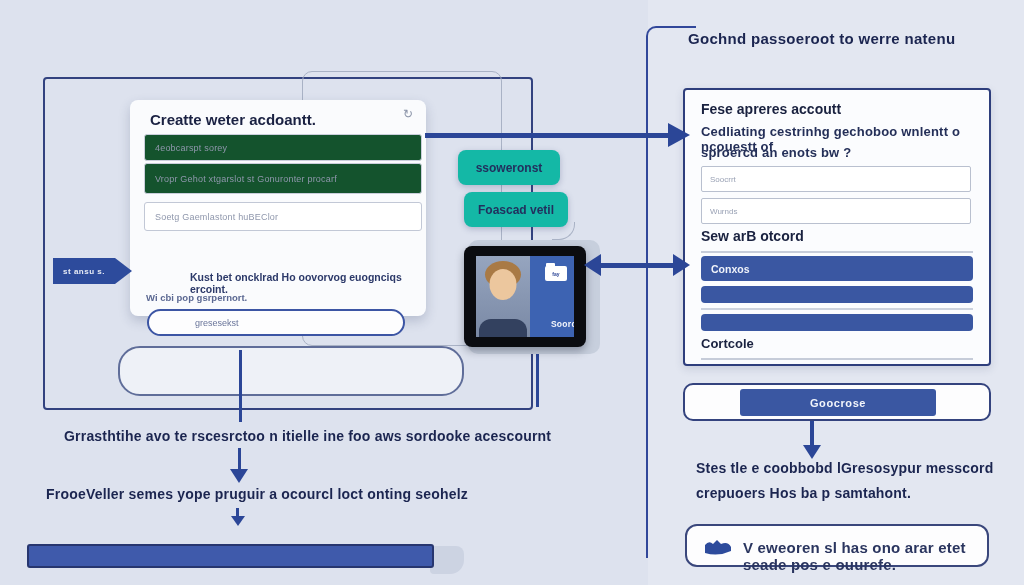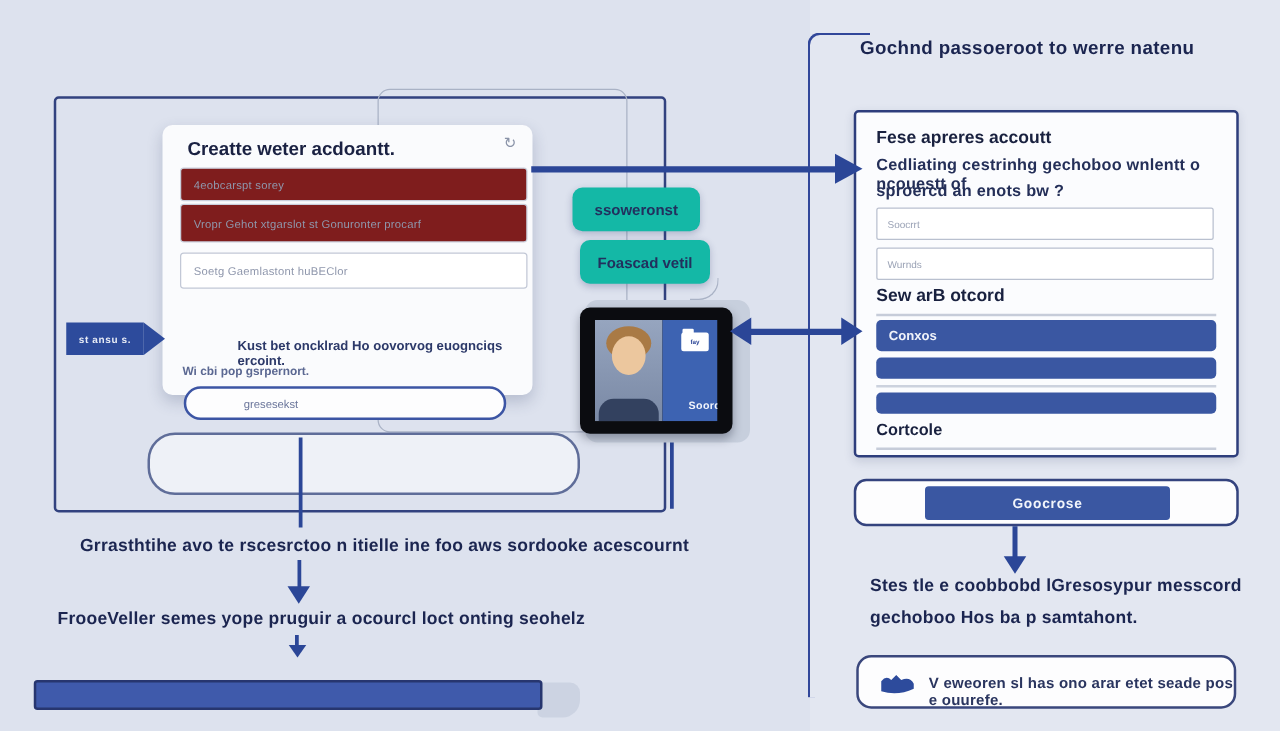--- a/index.html
+++ b/index.html
@@ -13,21 +13,21 @@
   .h-title{font-size:15px;font-weight:800;color:#1b2550;letter-spacing:.3px;}
   .caption{font-size:14px;font-weight:800;color:#1b2550;letter-spacing:.2px;}
   
   .big-box{left:43px;top:77px;width:486px;height:329px;border:2.5px solid #32427f;border-radius:4px;}
   .ghost-win{left:302px;top:71px;width:198px;height:273px;border:1.5px solid #a9b2c5;border-radius:10px;}
   .pill-under{left:118px;top:346px;width:342px;height:46px;border:2px solid #5f6d99;border-radius:22px;background:#eef1f7;}
   
   .form-card{left:130px;top:100px;width:296px;height:216px;background:#fafbfd;border-radius:8px;box-shadow:0 5px 12px rgba(45,58,100,.22);z-index:4;}
   .fc-title{left:20px;top:11px;font-size:15px;font-weight:800;color:#1a2142;}
   .fc-refresh{right:13px;top:7px;font-size:12px;color:#8a93a8;}
-  .field{background:#7f1d1d;border:1px solid #c9cedb;border-radius:3px;display:flex;align-items:center;padding-left:10px;font-size:9px;color:#8f97ac;letter-spacing:.2px;}
+  .field{background:#14532d;border:1px solid #c9cedb;border-radius:3px;display:flex;align-items:center;padding-left:10px;font-size:9px;color:#8f97ac;letter-spacing:.2px;}
   .field.white{background:#ffffff;border-color:#c2c8d6;}
   .fc-note1{left:20px;top:171px;font-size:10.5px;font-weight:700;color:#2c3969;margin-left:40px;}
   .fc-note2{left:16px;top:192px;font-size:9.5px;font-weight:600;color:#5b6892;}
   .fc-submit{left:17px;top:209px;width:258px;height:27px;border:2px solid #3c55a4;border-radius:14px;background:#fdfdfe;display:flex;align-items:center;padding-left:46px;font-size:9px;color:#6a759a;box-sizing:border-box;}
   
   .hline{background:#2b4697;}
   .vline{background:#2b4697;}
   .tri-right{width:0;height:0;border-top:12px solid transparent;border-bottom:12px solid transparent;border-left:22px solid #2b4697;}
   .tri-left{width:0;height:0;border-top:11px solid transparent;border-bottom:11px solid transparent;border-right:17px solid #2b4697;}
   .tri-down{width:0;height:0;border-left:9px solid transparent;border-right:9px solid transparent;border-top:14px solid #2b4697;}
@@ -53,21 +53,21 @@
   .right-card{left:683px;top:88px;width:308px;height:278px;background:#fbfcfe;border:2px solid #2e3e7c;border-radius:4px;box-shadow:0 3px 8px rgba(50,60,100,.15);z-index:3;box-sizing:border-box;}
   .rc-title{left:16px;top:11px;font-size:14px;font-weight:800;color:#19213f;}
   .rc-desc{font-size:13px;font-weight:700;color:#242f58;letter-spacing:.2px;}
   .rc-input{width:270px;height:26px;background:#ffffff;border:1px solid #b9c0cf;border-radius:2px;display:flex;align-items:center;padding-left:8px;font-size:8px;color:#9aa2b5;box-sizing:border-box;}
   .rc-label{font-size:14px;font-weight:800;color:#19213f;}
   .rc-hr{width:272px;height:1.5px;background:#c6ccd9;}
   .blue-bar{width:272px;background:#3a57a2;border-radius:4px;display:flex;align-items:center;padding-left:10px;color:#f0f3fa;font-size:10.5px;font-weight:700;box-sizing:border-box;}
   .btn-wrap{left:683px;top:383px;width:308px;height:38px;background:#fdfdfe;border:2px solid #34437e;border-radius:10px;box-sizing:border-box;}
   .btn-blue{position:absolute;left:55px;top:4px;width:196px;height:27px;background:#3a57a2;border-radius:3px;display:flex;align-items:center;justify-content:center;color:#f2f5fb;font-size:11px;font-weight:800;letter-spacing:.6px;}
   .bottom-bar{left:685px;top:524px;width:304px;height:43px;background:#fdfdfe;border:2px solid #3a477c;border-radius:12px;box-sizing:border-box;}
-  .bb-note{position:absolute;left:56px;top:13px;font-size:12px;font-weight:700;color:#2a355f;letter-spacing:.2px;}
+  .bb-note{position:absolute;left:56px;top:13px;font-size:15px;font-weight:700;color:#2a355f;letter-spacing:.2px;}
   
   .prog-gray{left:430px;top:546px;width:34px;height:28px;background:#ccd3e2;border-radius:0 8px 14px 4px;}
   .prog-blue{left:27px;top:544px;width:407px;height:24px;background:#3f5aab;border:2.5px solid #27366f;border-radius:3px;box-sizing:border-box;}
 </style>
 </head>
 <body>
 
 <div class="canvas">
 
   <div class="abs bg-right"></div>
@@ -151,21 +151,21 @@
   </div>
 
   <div class="abs btn-wrap">
     <div class="btn-blue">Goocrose</div>
   </div>
 
   <div class="abs vline" style="left:810px;top:421px;width:3.5px;height:25px;"></div>
   <div class="abs tri-down" style="left:803px;top:445px;"></div>
 
   <div class="abs caption" style="left:696px;top:460px;">Stes tle e coobbobd lGresosypur messcord</div>
-  <div class="abs caption" style="left:696px;top:485px;">gechoboo Hos ba p samtahont.</div>
+  <div class="abs caption" style="left:696px;top:485px;">crepuoers Hos ba p samtahont.</div>
 
   <div class="abs bottom-bar">
     <svg style="position:absolute;left:16px;top:11px;" width="30" height="20" viewBox="0 0 30 20">
       <path d="M2 16 L2 8 Q6 3 10 7 L14 3 L18 7 Q25 4 28 10 L28 14 Q15 20 2 16 Z" fill="#2d4b9c"></path>
     </svg>
     <div class="bb-note">V eweoren sl has ono arar etet seade pos e ouurefe.</div>
   </div>
 
 </div>
 

